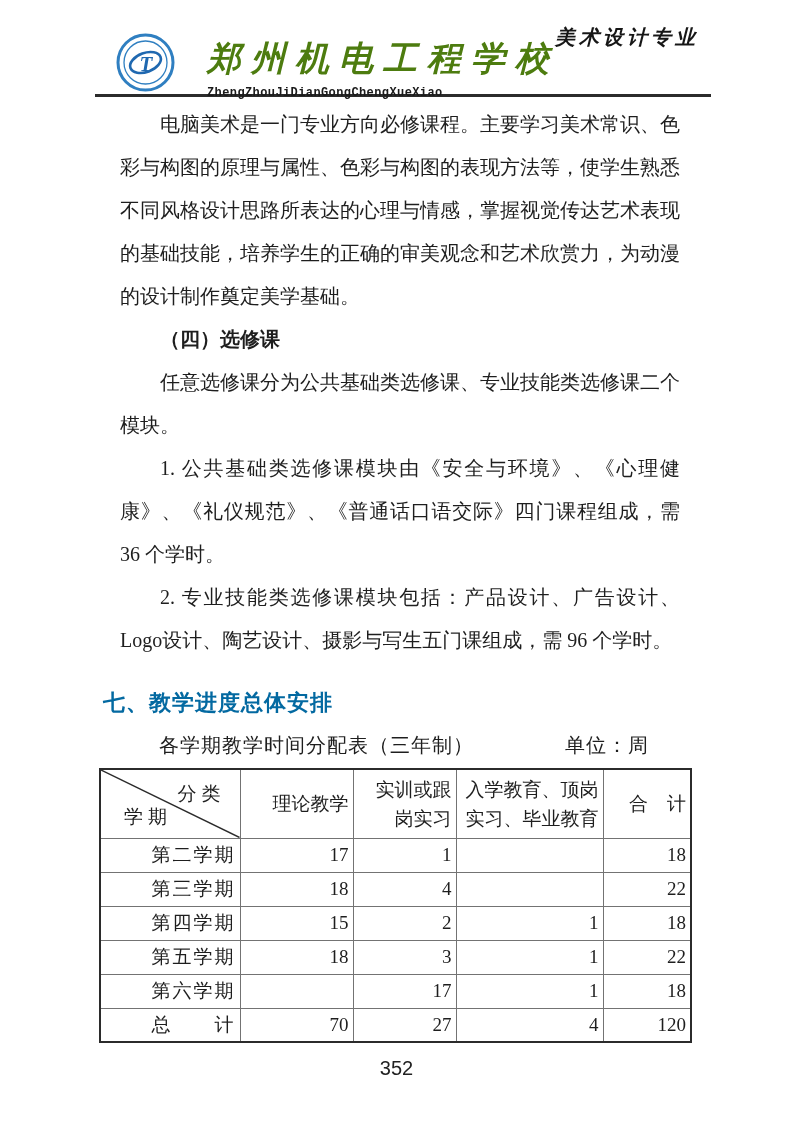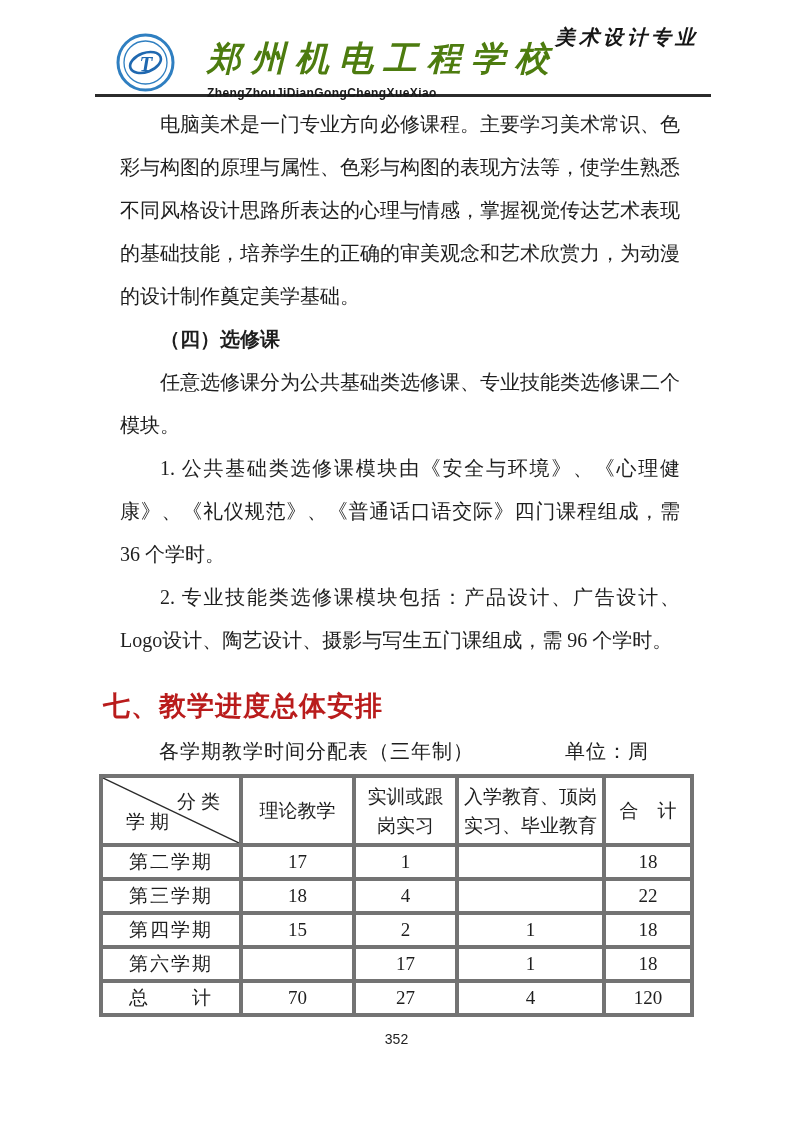--- a/index.html
+++ b/index.html
@@ -26,21 +26,21 @@
   .school-block { position: absolute; left: 112px; top: 36px; }
   .school-name {
     font-weight: bold;
     font-size: 34px;
     letter-spacing: 10px;
     color: #4d7c0f;
     font-style: italic;
     white-space: nowrap;
   }
   .school-pinyin {
-    font-family: Liberation Sans, sans-serif;
+    font-family: Liberation Mono, monospace;
     font-weight: bold;
     font-size: 12px;
     letter-spacing: 0.4px;
     color: #1a1a1a;
     margin-top: 4px;
     white-space: nowrap;
   }
   .major-label {
     position: absolute;
     right: 12px;
@@ -62,23 +62,23 @@
     line-height: 43px;
     text-align: justify;
   }
   .content p { margin: 0; text-indent: 2em; }
   .sub-heading { font-weight: bold; text-indent: 2em; margin: 0; line-height: 43px; }
 
   .section-heading {
     margin: 26px 16px 0 103px;
     font-family: "Liberation Sans", "DejaVu Sans", sans-serif;
     font-weight: bold;
-    font-size: 27px;
+    font-size: 22px;
     letter-spacing: 1px;
-    color: #b91c1c;
+    color: #0369a1;
   }
 
   .caption-row {
     display: flex;
     margin-left: 120px;
     width: 557px;
     margin-top: 14px;
     font-size: 20px;
     line-height: 26px;
   }
@@ -90,40 +90,40 @@
     border-collapse: collapse;
     table-layout: fixed;
     margin-left: 99px;
     margin-top: 10px;
     width: 591px;
     font-size: 19px;
     color: #1e1e1e;
     border: 2px solid #2b2b2b;
   }
   table.schedule th, table.schedule td {
-    border: 4px solid #737373;
-    text-align: center;
+    border: 1px solid #737373;
+    text-align: right;
     vertical-align: middle;
     font-weight: normal;
     padding: 0 4px;
     box-sizing: border-box;
   }
   table.schedule thead th { height: 69px; line-height: 29px; }
   table.schedule tbody td { height: 34px; }
   td.corner-cell, th.corner-cell { position: relative; padding: 0; }
   .corner-svg { position: absolute; left: 0; top: 0; width: 100%; height: 100%; display: block; }
   .corner-top { position: absolute; top: 9px; right: 14px; letter-spacing: 5px; }
   .corner-bottom { position: absolute; left: 23px; bottom: 7px; letter-spacing: 5px; }
   .row-label { letter-spacing: 2px; }
 
   
   .page-number {
     margin-top: 14px;
     text-align: center;
-    font-size: 14px;
+    font-size: 20px;
     font-family: "Liberation Sans", "DejaVu Sans", sans-serif;
     color: #222222;
   }
 </style>
 </head>
 <body>
 
 <div class="page">
 
   <div class="header">
@@ -194,20 +194,27 @@
         <td>22</td>
       </tr>
       <tr>
         <td class="row-label">第四学期</td>
         <td>15</td>
         <td>2</td>
         <td>1</td>
         <td>18</td>
       </tr>
       <tr>
+        <td class="row-label">第五学期</td>
+        <td>18</td>
+        <td>3</td>
+        <td>1</td>
+        <td>22</td>
+      </tr>
+      <tr>
         <td class="row-label">第六学期</td>
         <td></td>
         <td>17</td>
         <td>1</td>
         <td>18</td>
       </tr>
       <tr>
         <td class="row-label">总　　计</td>
         <td>70</td>
         <td>27</td>

